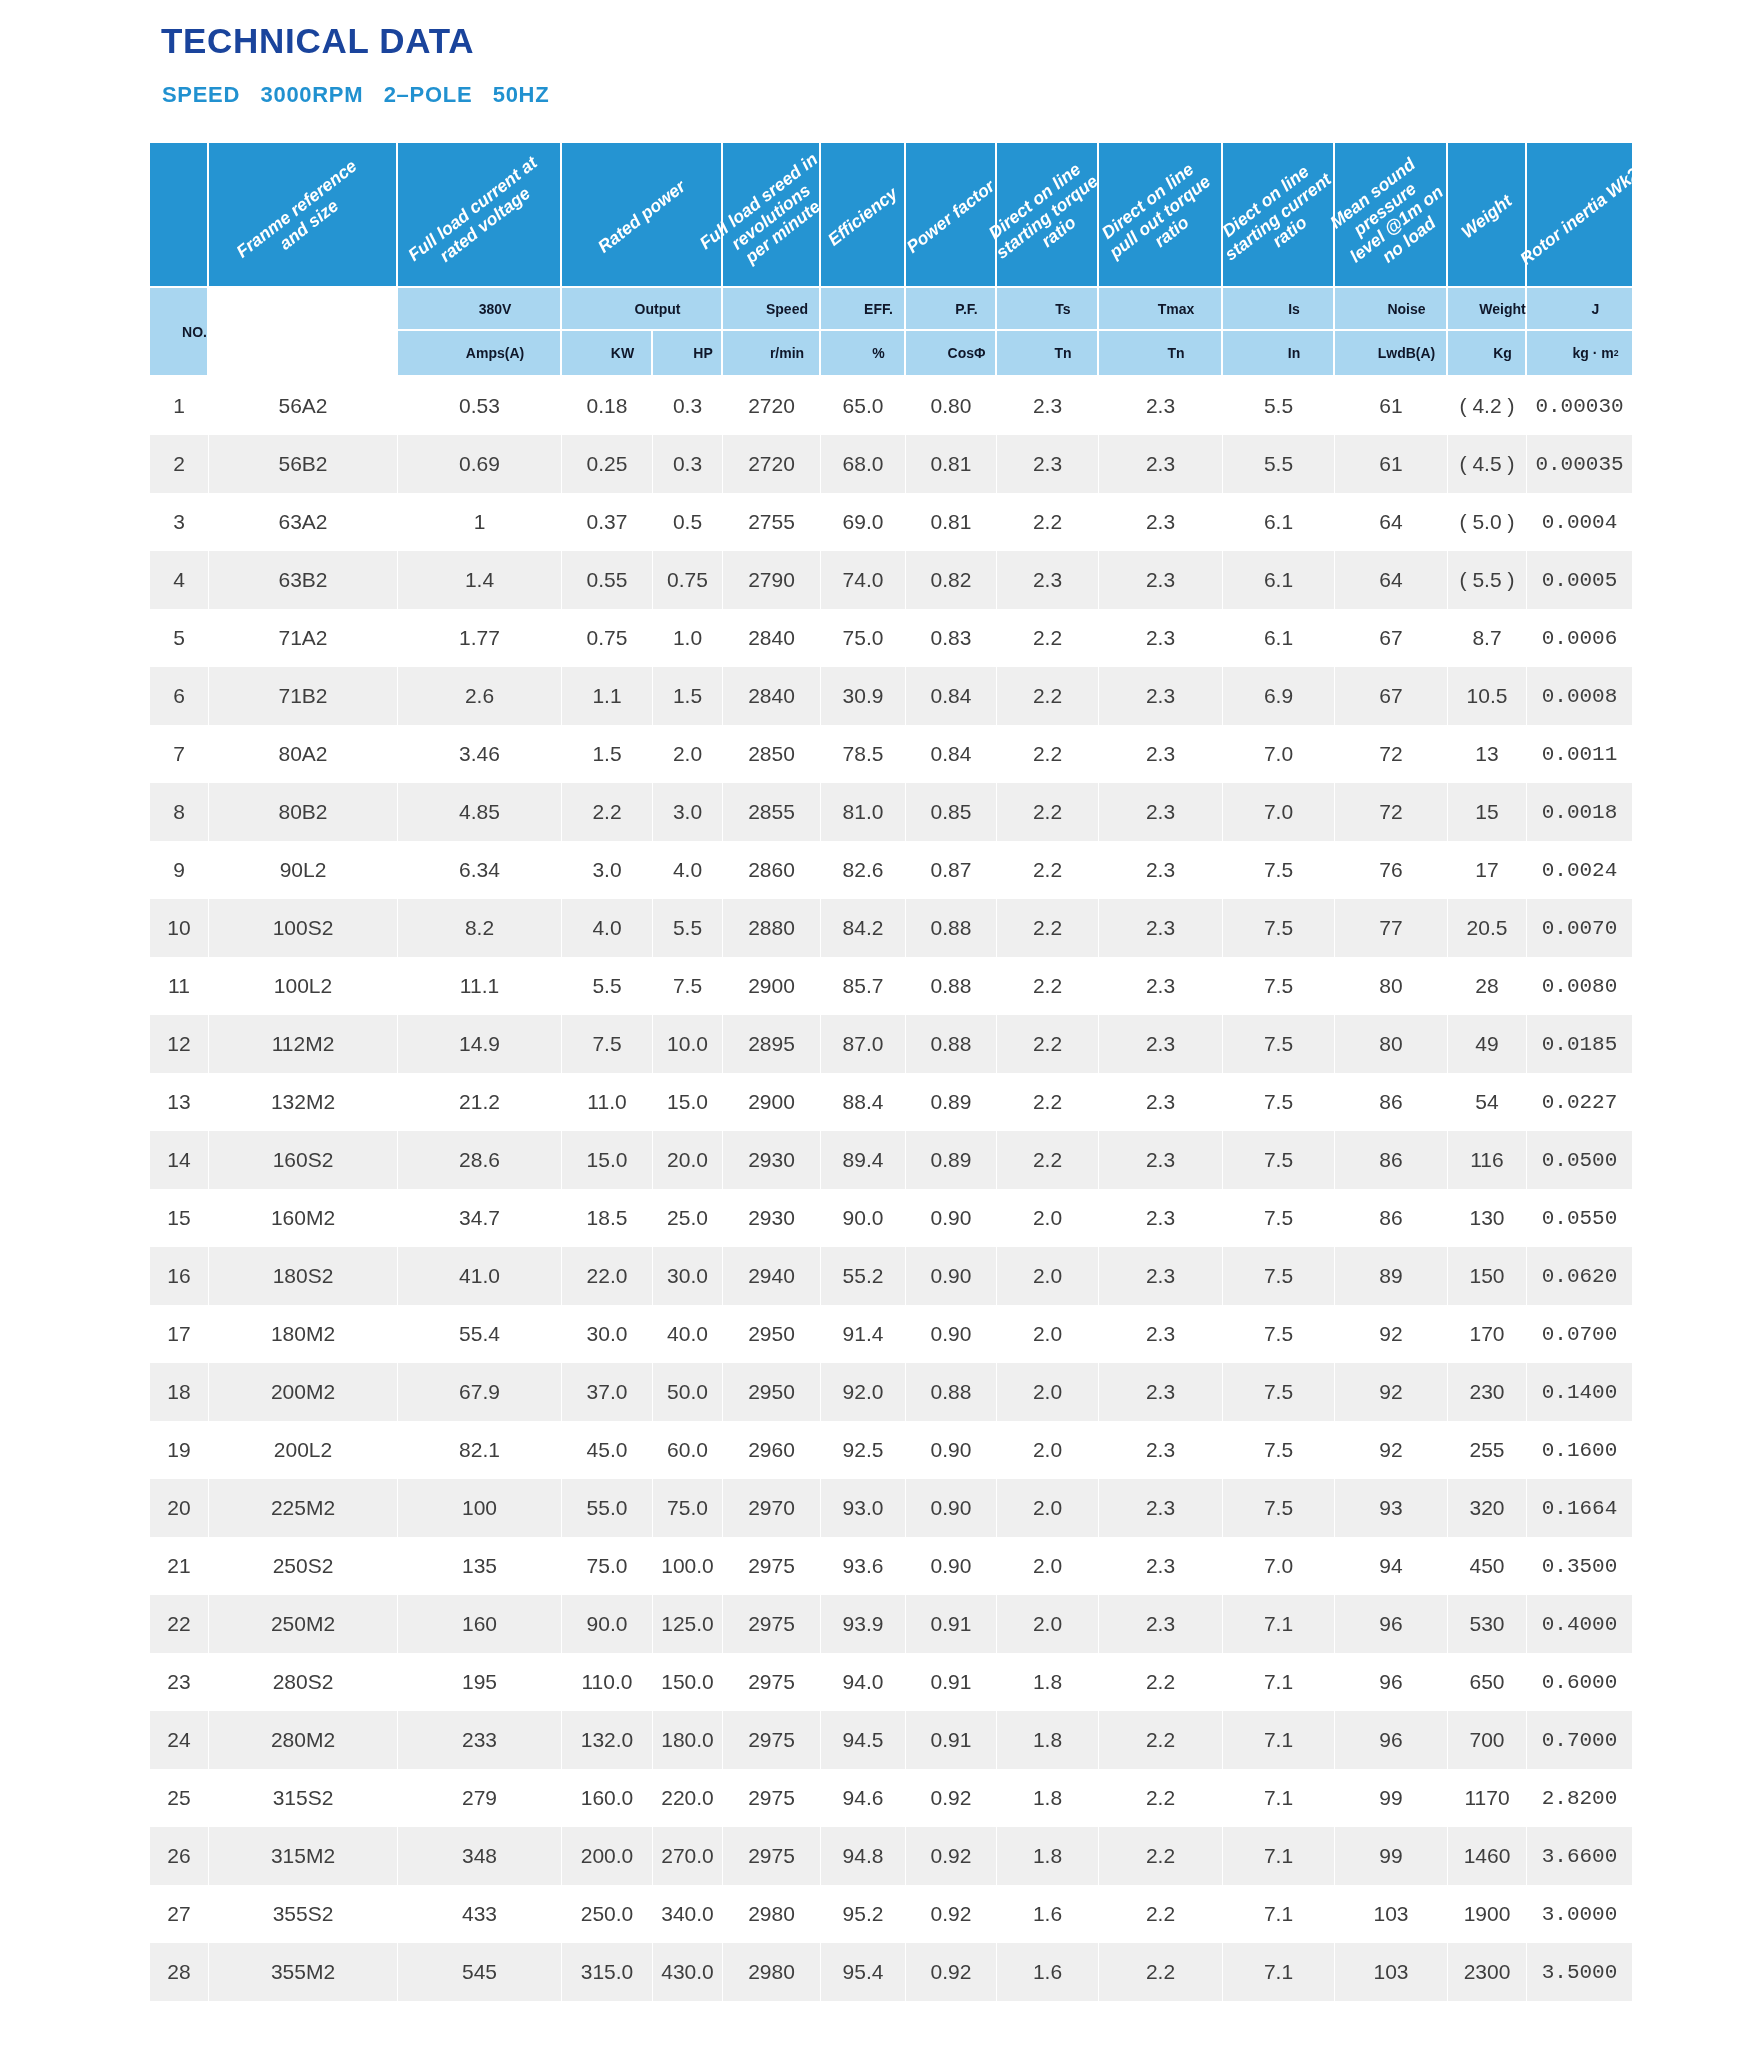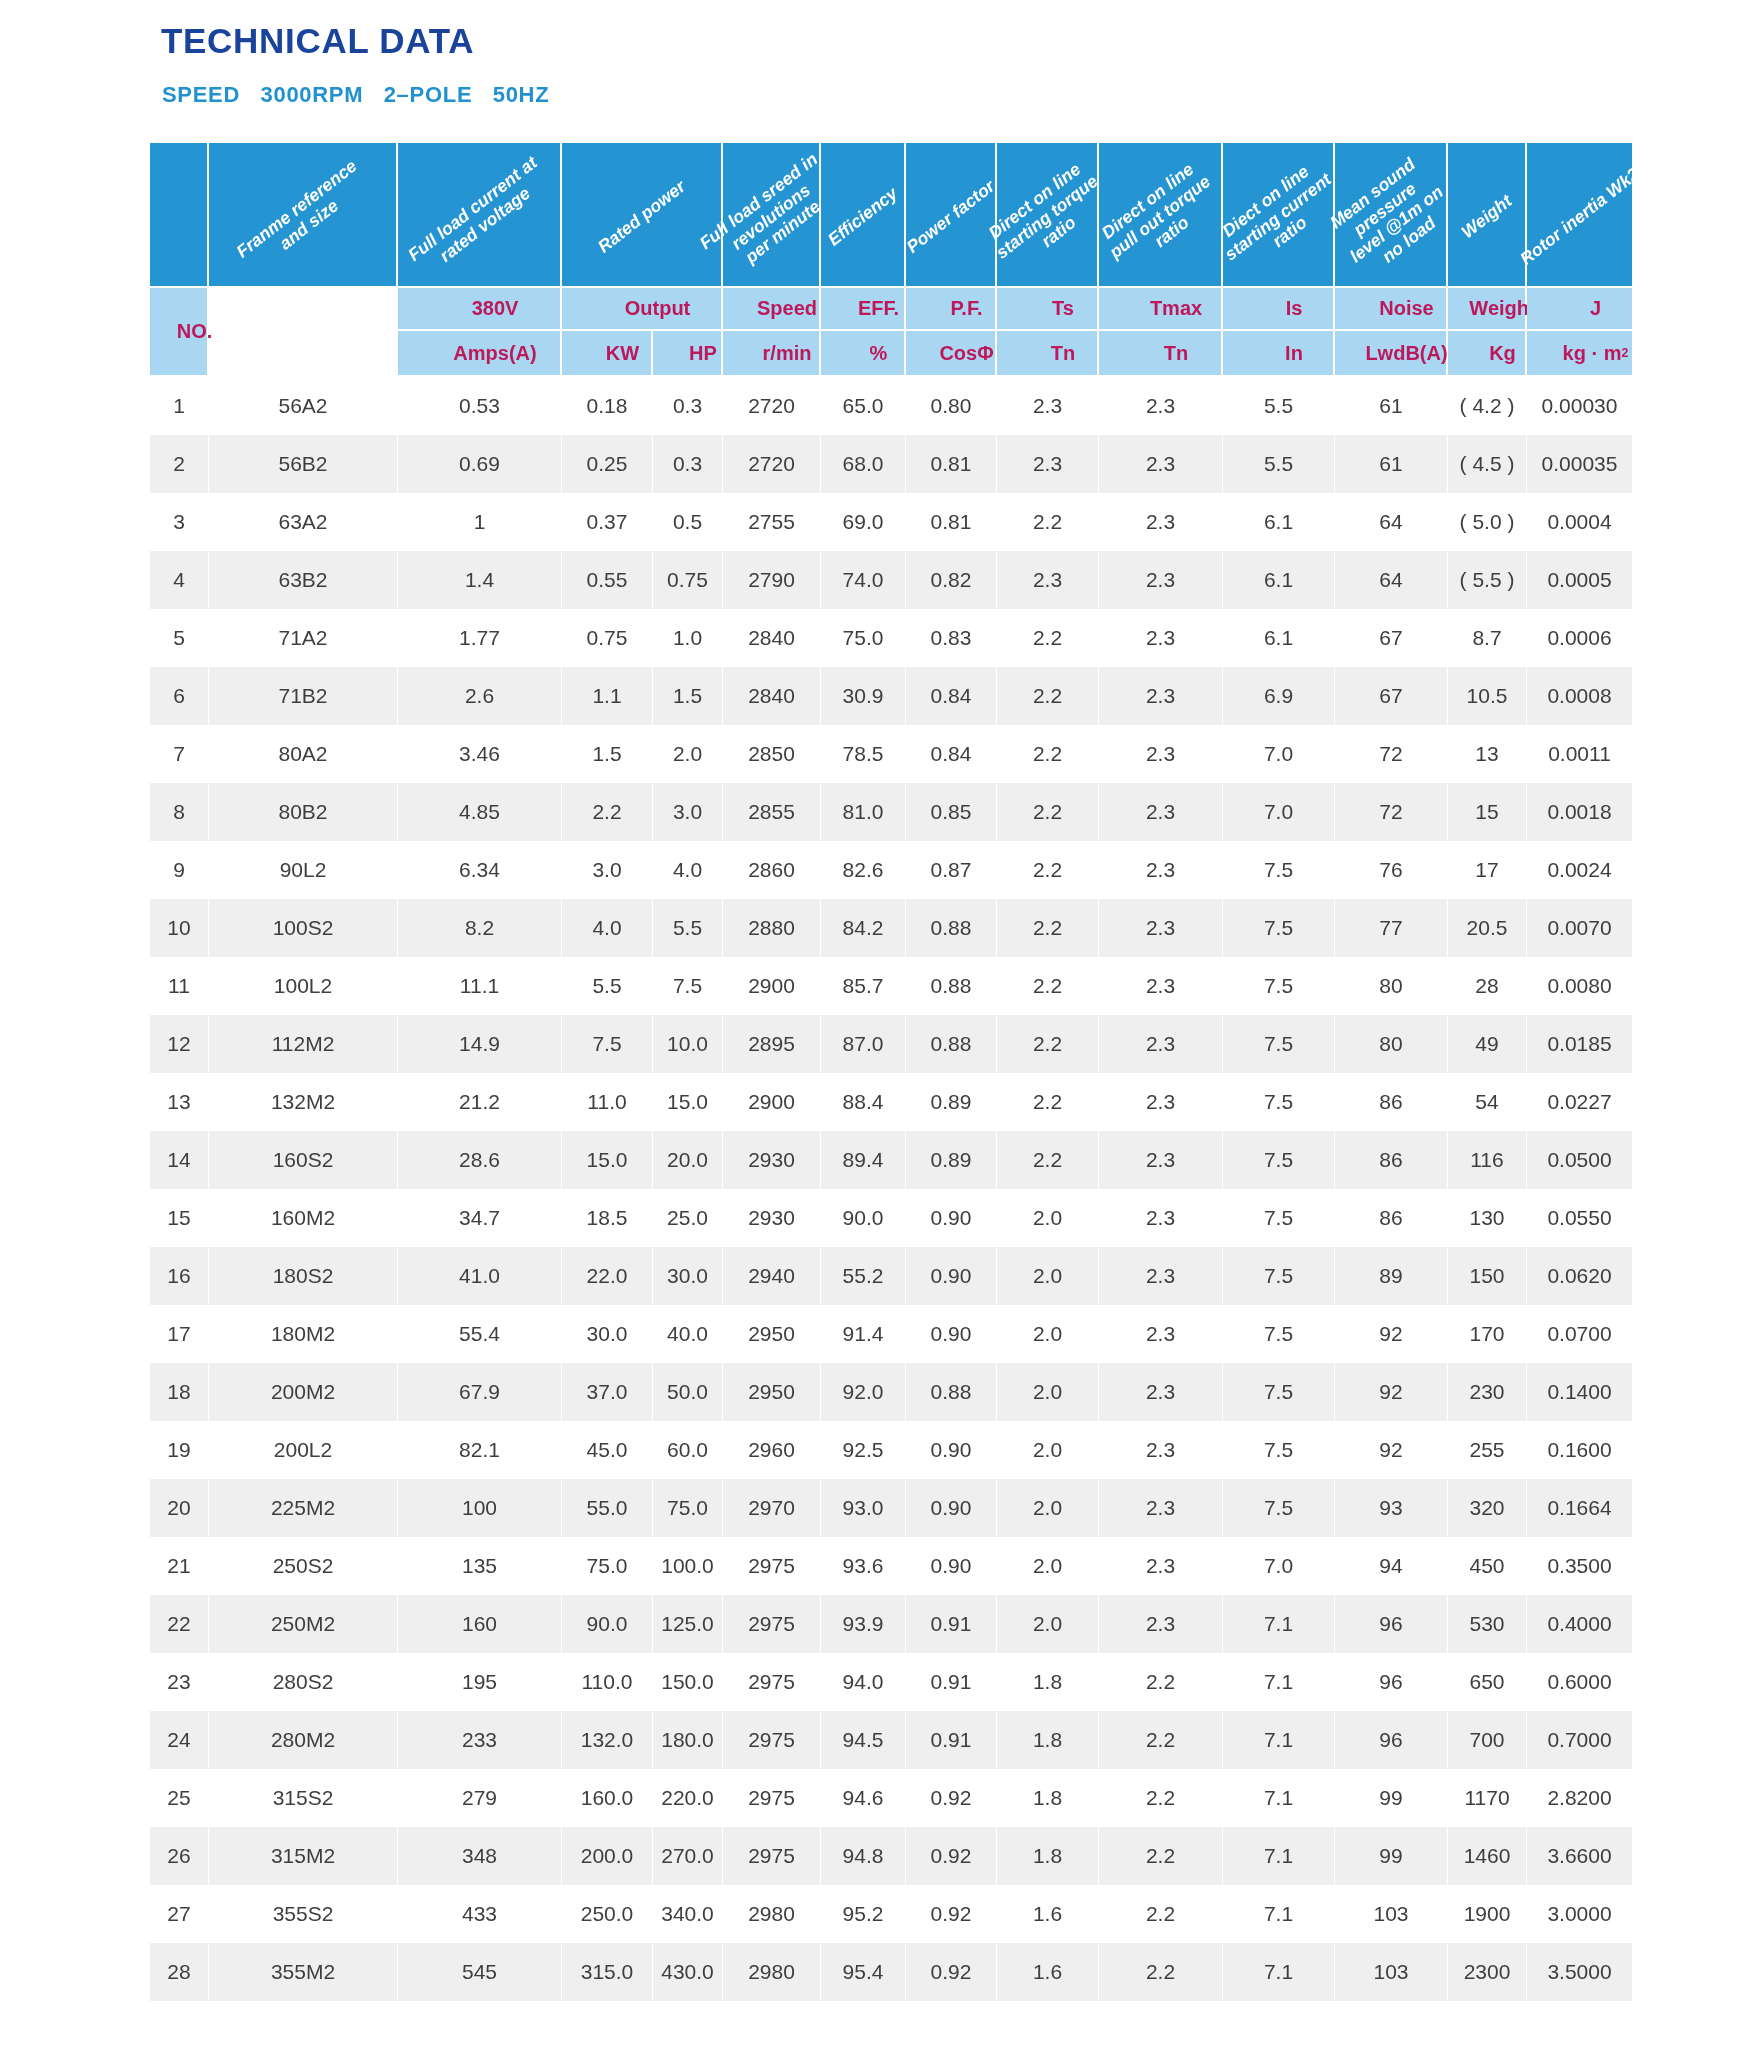--- a/index.html
+++ b/index.html
@@ -41,43 +41,43 @@
     transform:translate(-50%,-50%) rotate(-38deg);
     color:#fff;font-weight:bold;font-style:italic;
     font-size:17.5px;line-height:1.12;
     white-space:pre-line;text-align:center;width:max-content;
   }
   .span2{grid-column:span 2;}
 
   
   .subhead{grid-template-rows:43px 44px;border-bottom:2.1px solid #fff;}
   .subhead .hcell{
-    background:var(--subhdr,#a9d6f0);color:#be185d;font-weight:bold;
-    font-size:20px;display:flex;align-items:center;justify-content:center;
+    background:var(--subhdr,#a9d6f0);color:#0f172a;font-weight:bold;
+    font-size:14px;display:flex;align-items:center;justify-content:center;
     border-right:2.1px solid #fff;white-space:pre;padding-left:32px;
   }
   .subhead .hcell.lastcol{border-right:none;}
   .rs{grid-row:1/3;}
   .r1{grid-row:1;border-bottom:2.8px solid #fff;}
   .r2{grid-row:2;}
   .g1{grid-column:1}.g2{grid-column:2}.g3{grid-column:3}.g4{grid-column:4}
   .g45{grid-column:4/6}.g5{grid-column:5}.g6{grid-column:6}.g7{grid-column:7}
   .g8{grid-column:8}.g9{grid-column:9}.g10{grid-column:10}.g11{grid-column:11}
   .g12{grid-column:12}.g13{grid-column:13}.g14{grid-column:14}
   .sup{font-size:0.62em;vertical-align:super;}
 
   
   .row{height:58px;}
   .row.alt .cell{background:#efefef;}
   .cell{
     display:flex;align-items:center;justify-content:center;
     font-size:21px;color:#3e3e3e;background:#fff;
     border-right:1.4px solid #fff;white-space:pre;
   }
-  .cell:last-child{border-right:none;}
+  .cell:last-child{border-right:none;font-family:Liberation Mono, monospace;}
 </style>
 </head>
 <body style="--title: #1a449c; --subtitle: #2191d0; --hdr: #2594d2; --subhdr: #a9d6f0;">
 
 <div class="sheet">
 
   <h1 class="page-title">TECHNICAL DATA</h1>
   <h2 class="page-subtitle">SPEED   3000RPM   2–POLE   50HZ</h2>
 
   <div class="table">

